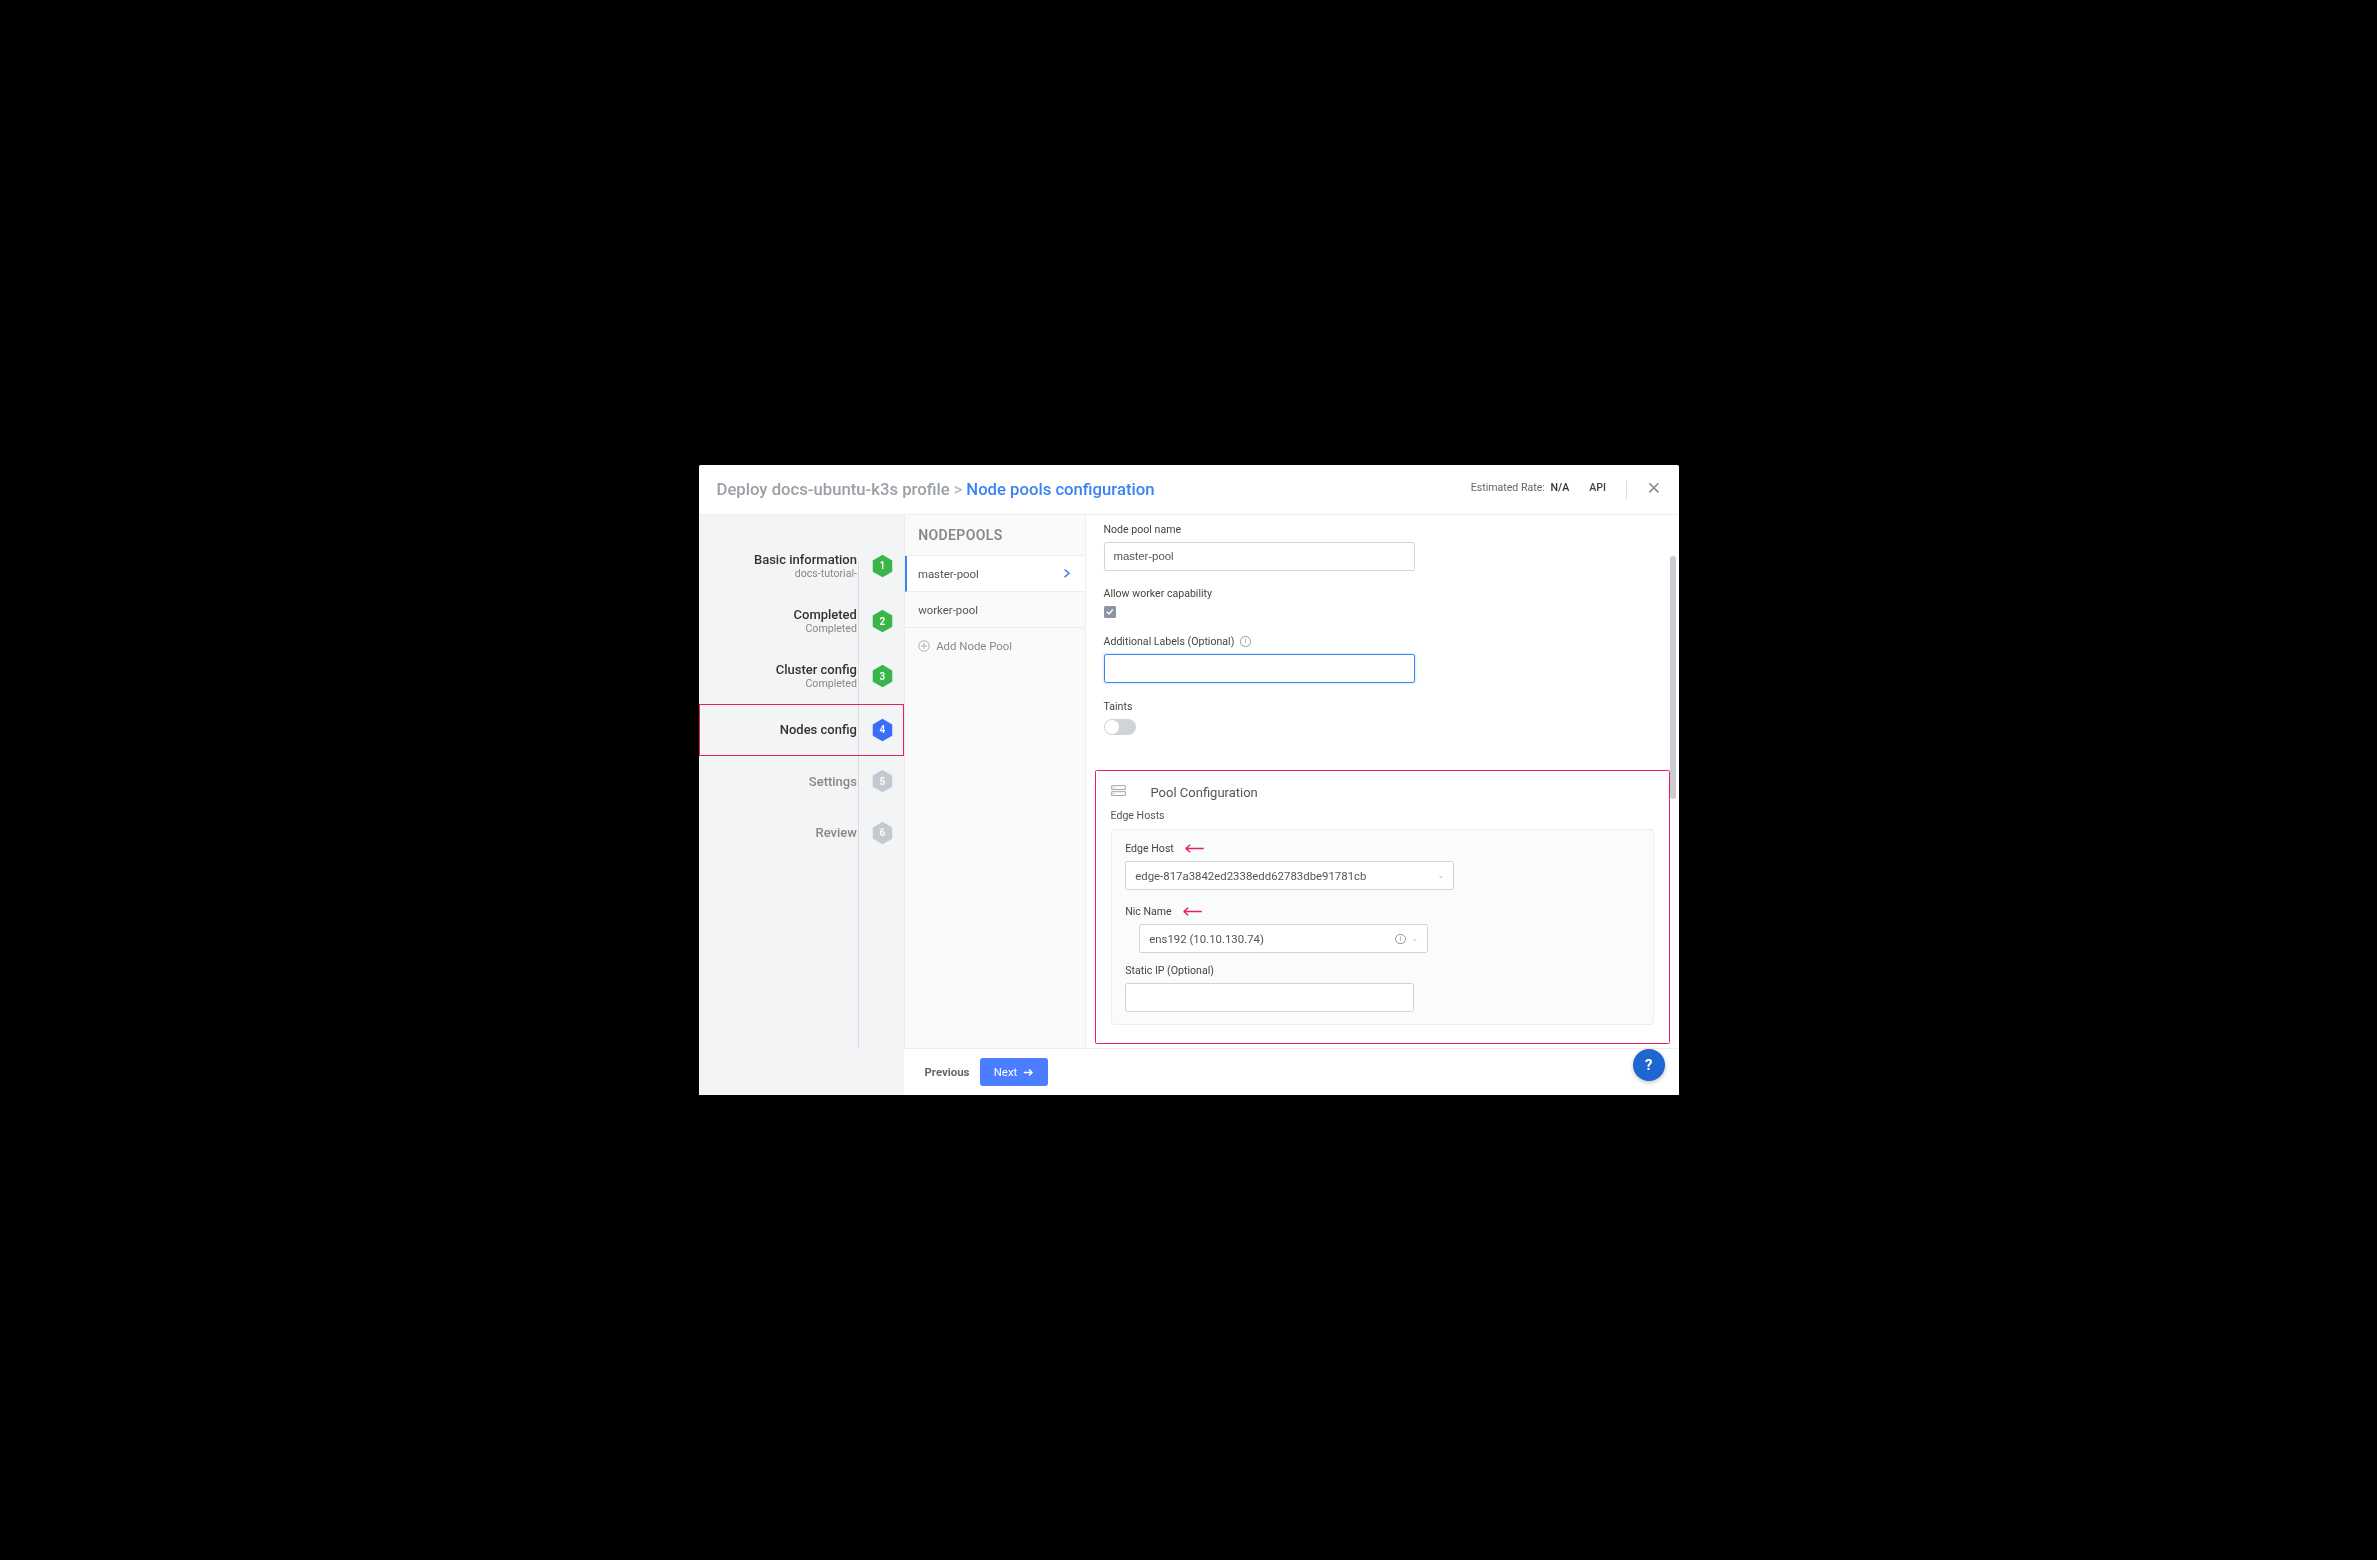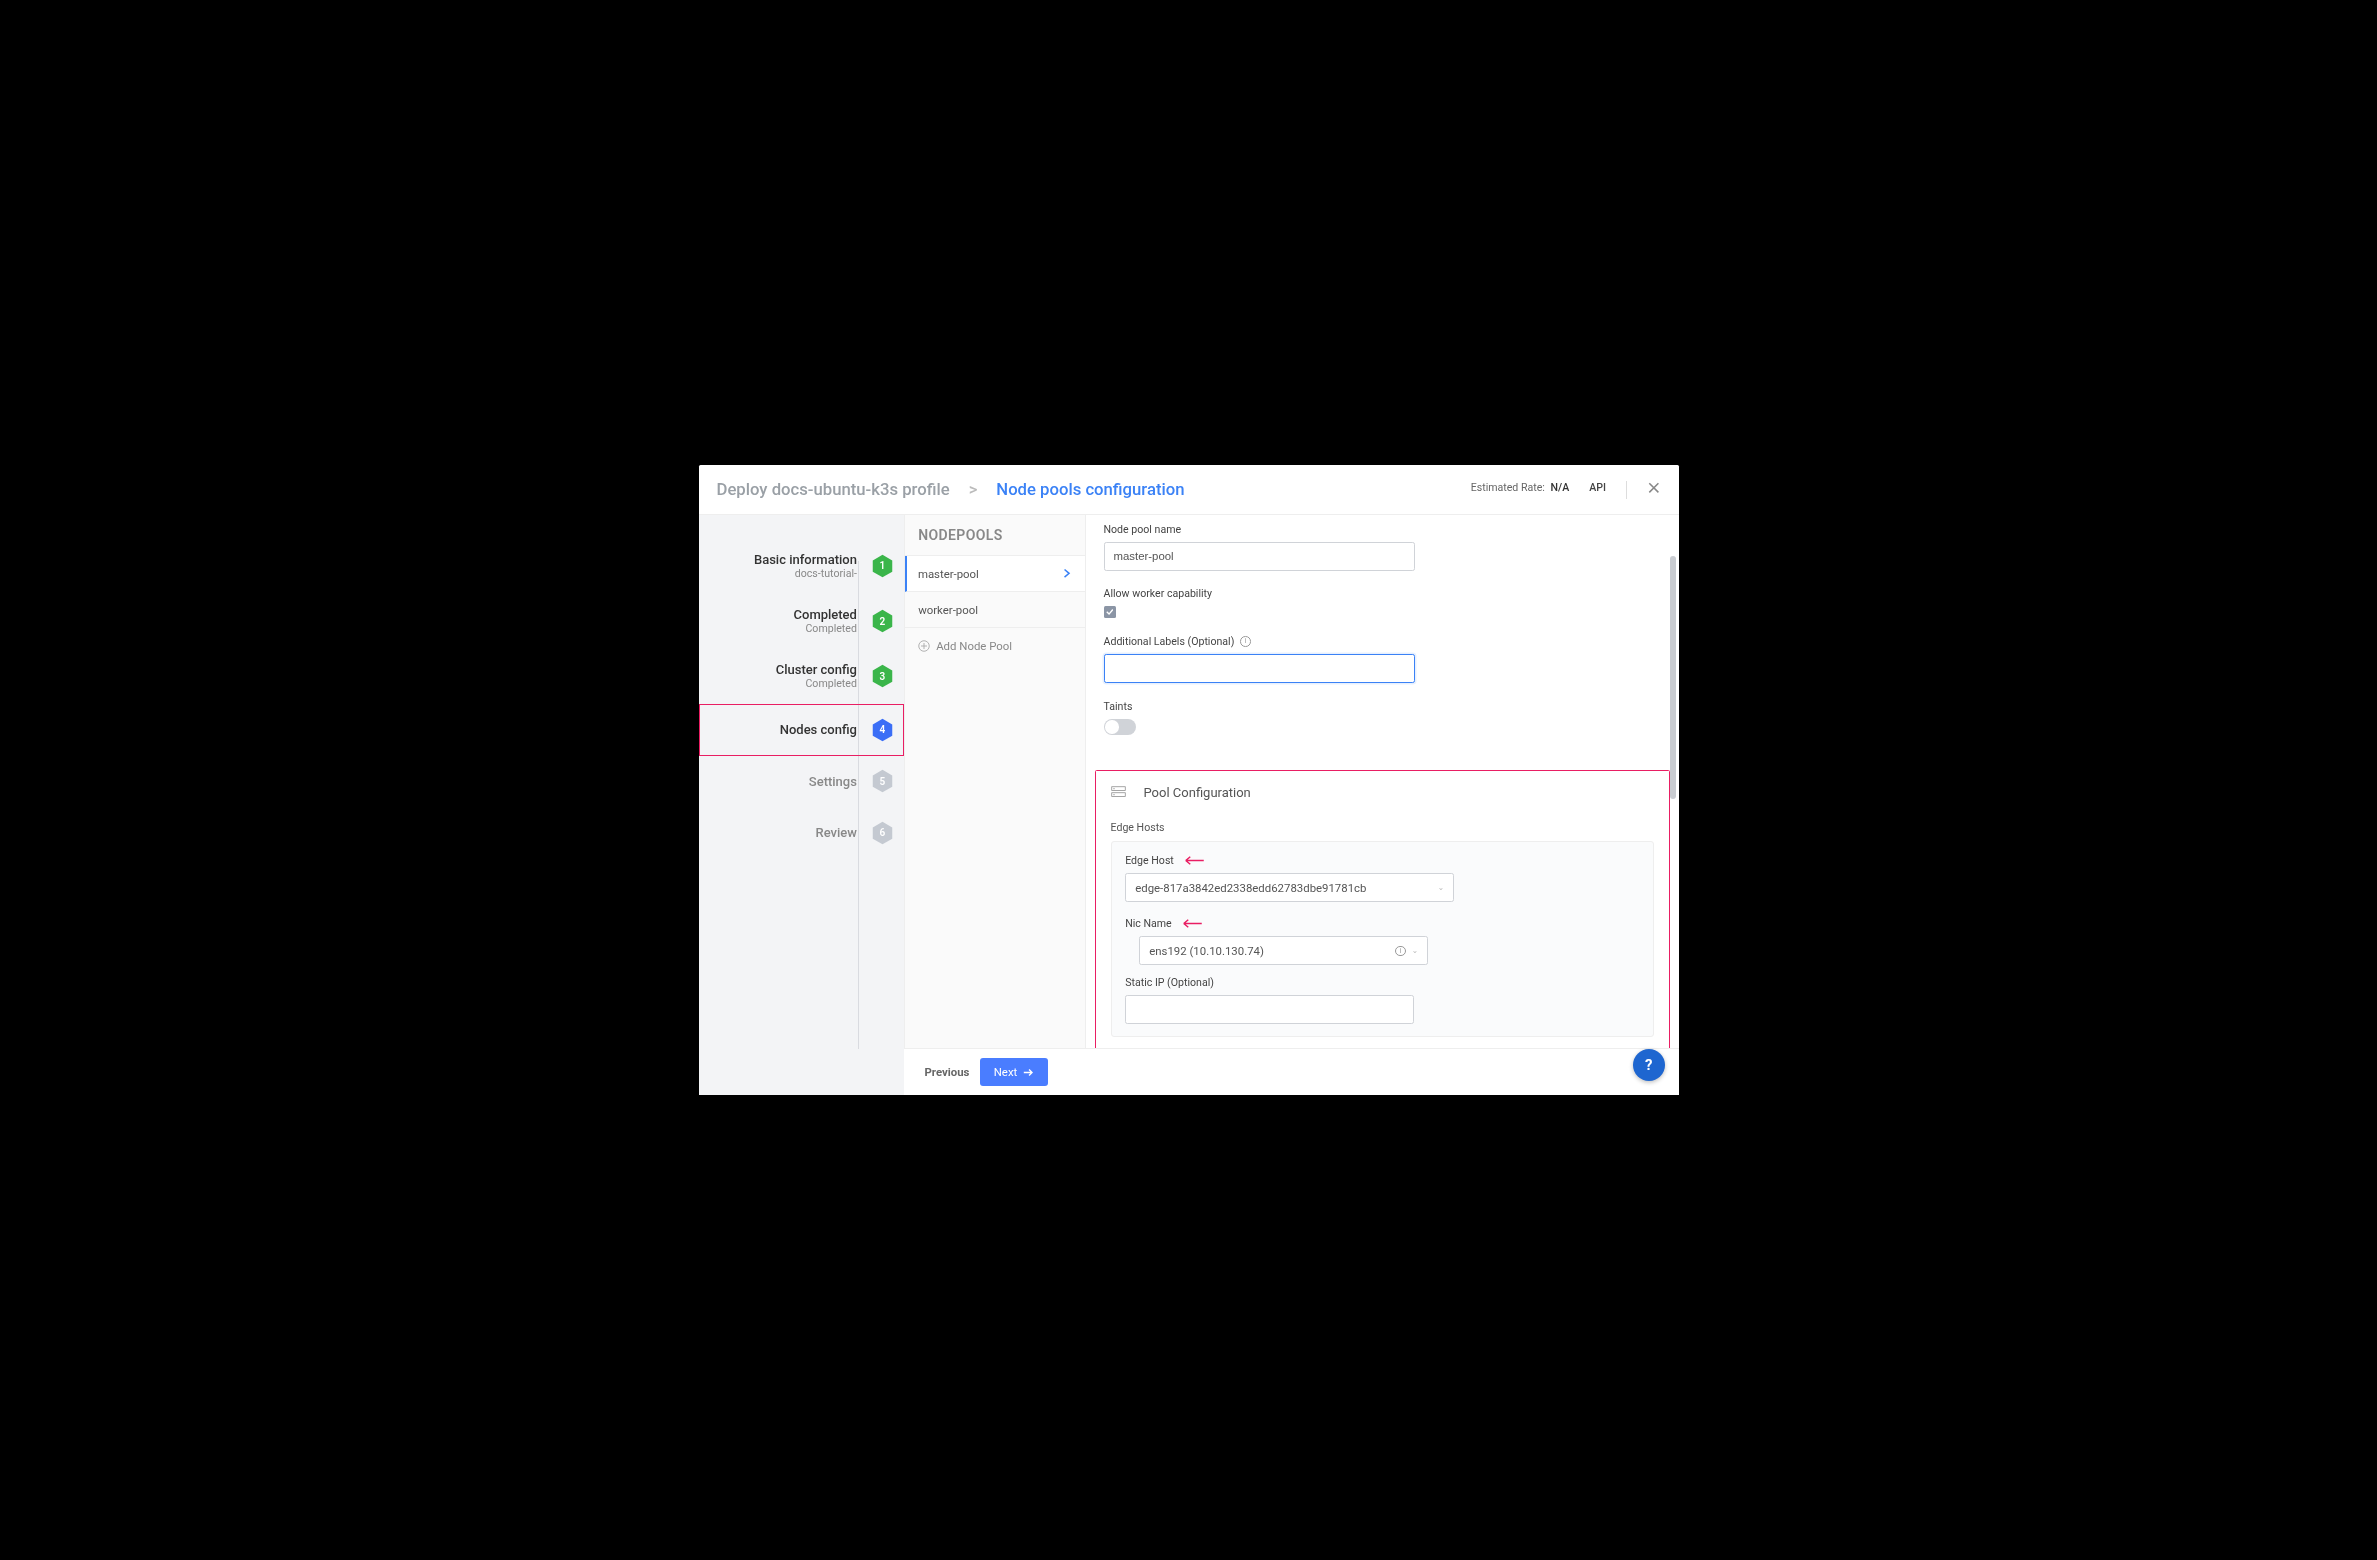--- a/index.html
+++ b/index.html
@@ -24,21 +24,21 @@
     }
     .header {
       display: flex;
       align-items: center;
       padding: 15px 18px;
       border-bottom: 0.8px solid #eee;
     }
     .breadcrumb {
       display: flex;
       align-items: center;
-      gap: 19px;
+      gap: 4px;
       font-size: 16.7px;
       font-weight: 500;
       color: #9aa0a6;
     }
     .breadcrumb .current { color: #3b82f6; }
     .breadcrumb .sep { color: #bbb; }
     .header-right {
       margin-left: auto;
       display: flex;
       align-items: flex-start;
@@ -223,25 +223,24 @@
     }
     
     .pool-config {
       border: 1.9px solid #e91e63;
       border-radius: 1.5px;
       margin: 3px 9px 0 9px;
       padding: 13.7px 15px 18px 15px;
     }
     .pool-config-header {
       display: flex;
-      align-items: center;
-      gap: 18px;
+      gap: 25px;
       font-size: 13px;
       color: #555;
-      margin-bottom: 21px;
+      margin-bottom: 9px;
     }
     .pool-config-header .server-icon { color: #888; }
     .sub-label {
       font-size: 10.6px;
       color: #555;
       margin-bottom: 7.6px;
     }
     .host-card {
       background: #fafbfc;
       border: 0.8px solid #eee;

